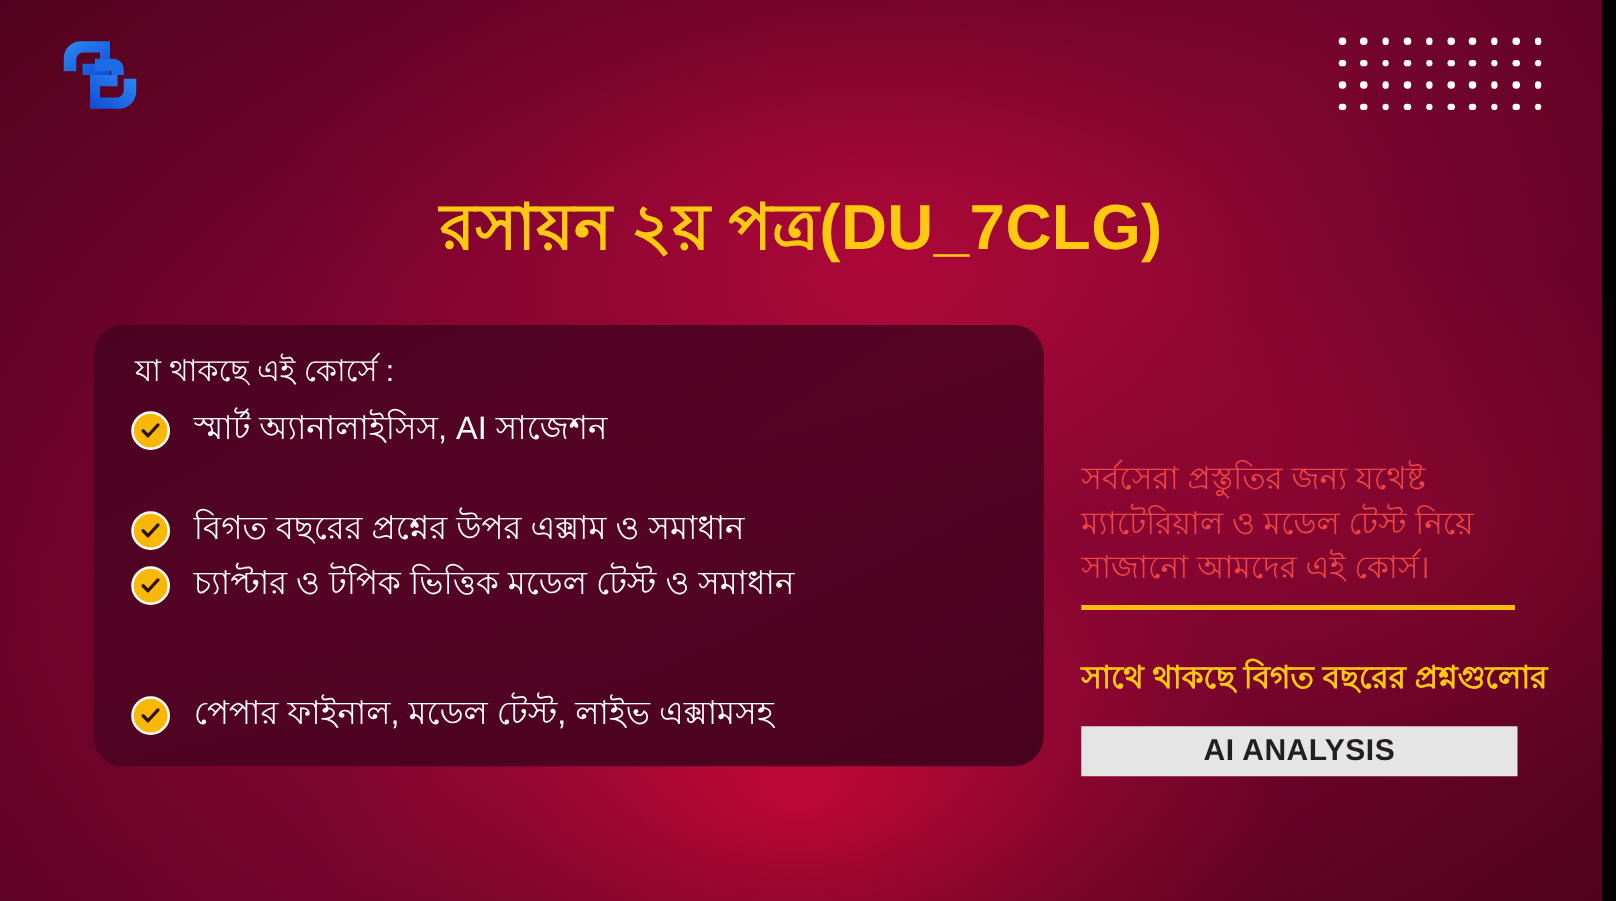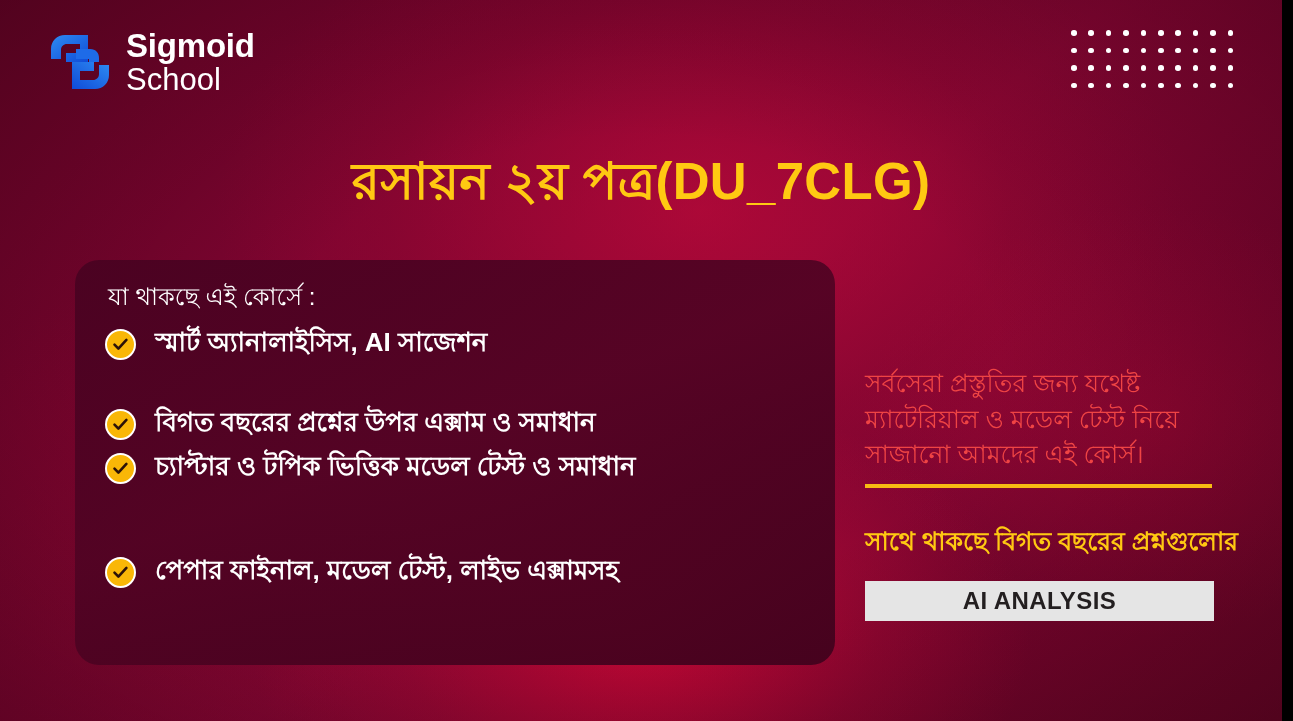--- a/index.html
+++ b/index.html
@@ -101,21 +101,21 @@
     font-size: 51px;
     font-weight: bold;
     letter-spacing: 0.3px;
     white-space: nowrap;
   }
 
   
   .card {
     position: absolute;
     left: 75px; top: 260px;
-    width: 760px; height: 405px;
+    width: 760px; height: 353px;
     border-radius: 24px;
     background: linear-gradient(160deg, rgba(73,2,33,0.94) 0%, rgba(80,3,35,0.92) 45%, rgba(66,2,29,0.95) 100%);
   }
   .card-heading {
     position: absolute;
     left: 33px; top: 18px;
     color: #ffffff;
     font-size: 24px;
     font-weight: normal;
     white-space: nowrap;
@@ -143,21 +143,21 @@
     box-sizing: border-box;
     display: flex;
     align-items: center;
     justify-content: center;
   }
   .check-icon svg { display: block; }
 
   .feature-text {
     color: #ffffff;
     font-size: 26px;
-    font-weight: bold;
+    font-weight: normal;
     white-space: nowrap;
   }
 
   
   .right-col {
     position: absolute;
     left: 865px; top: 366px;
     width: 400px;
   }
   .right-desc {
@@ -215,24 +215,20 @@
           <linearGradient id="lg2" x1="1" y1="0" x2="0" y2="1">
             <stop offset="0%" stop-color="#2E8BF2"></stop>
             <stop offset="100%" stop-color="#0F4BD8"></stop>
           </linearGradient>
         </defs>
         <path d="M40 4 H17 C9 4 3 10 3 18 V28 H13 V19 C13 15.5 15.5 13 19 13 H32 V22 H18 V31 H40 Z" fill="url(#lg1)"></path>
         <path d="M24 58 H47 C55 58 61 52 61 44 V34 H51 V43 C51 46.5 48.5 49 45 49 H32 V40 H46 V31 H24 Z" fill="url(#lg2)"></path>
         <path d="M28 18 H42 C48 18 51 22 51 27 V31 H41 V28 H28 Z" fill="#1E6BE8"></path>
       </svg>
     </span>
-    <span class="logo-text">
-      <span class="logo-line1">Sigmoid</span>
-      <span class="logo-line2">School</span>
-    </span>
   </div>
 
   <div class="dot-grid">
     <i></i>
       <i></i>
       <i></i>
       <i></i>
       <i></i>
       <i></i>
       <i></i>

